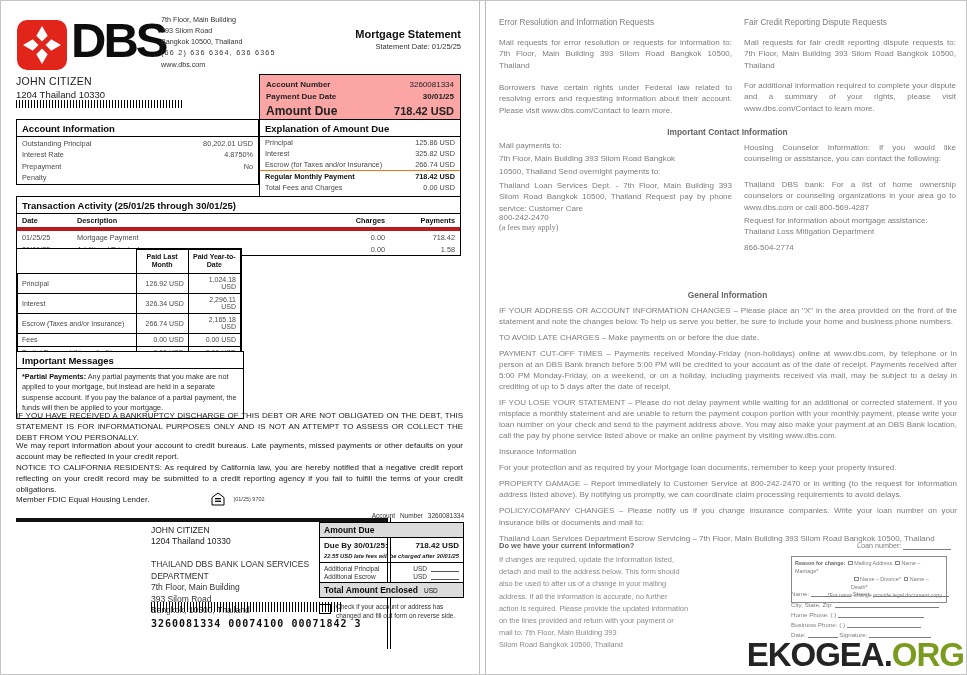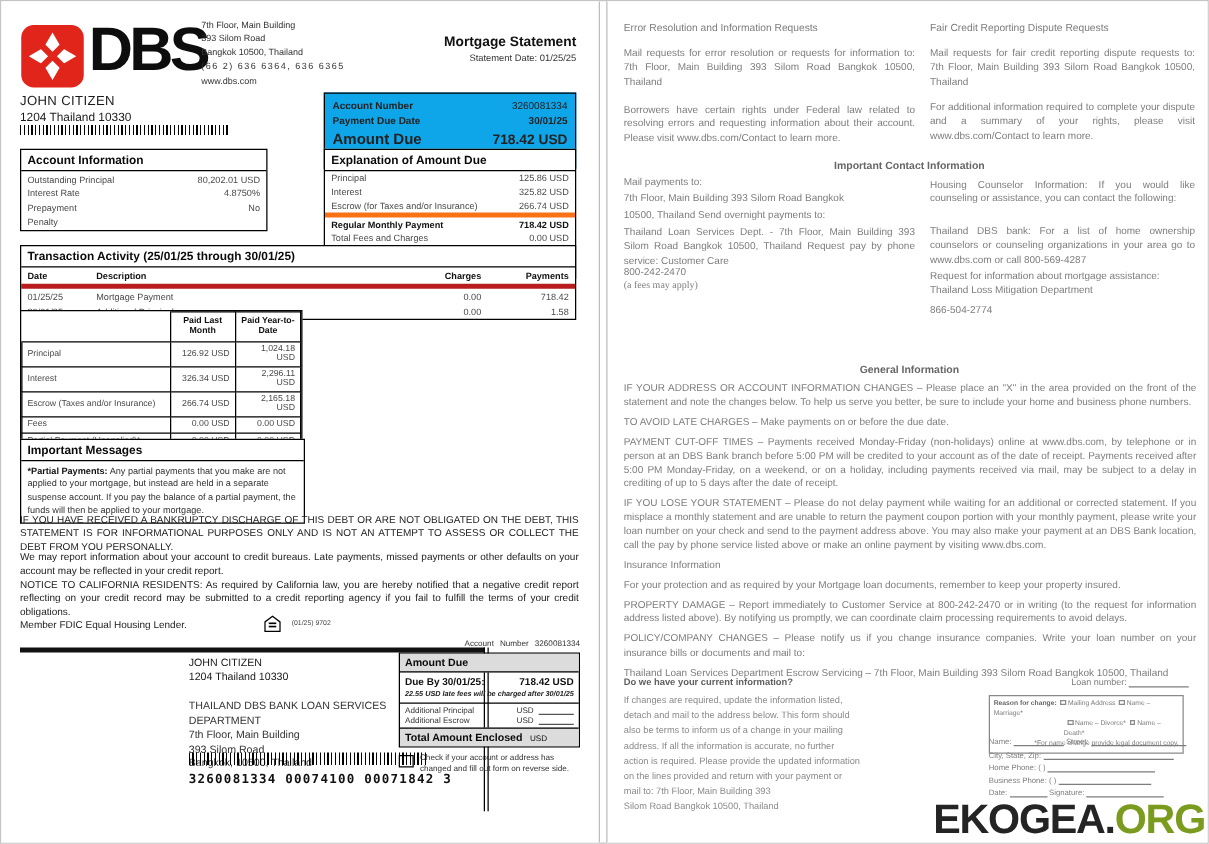--- a/index.html
+++ b/index.html
@@ -25,38 +25,38 @@
   .stmt-head { left: 300px; top: 27px; width: 160px; text-align: right; }
   .stmt-title { font-size: 11px; font-weight: bold; color: #111; }
   .stmt-date { font-size: 7.5px; color: #333; margin-top: 2px; }
 
   .recipient { left: 15px; top: 74px; }
   .recipient .r-name { font-size: 10.5px; color: #1a1a1a; letter-spacing: .3px; }
   .recipient .r-addr { font-size: 9.5px; color: #1a1a1a; margin-top: 2px; }
   .barcode { background: repeating-linear-gradient(90deg,#000 0 1px,transparent 1px 3px); }
   .addr-barcode { left: 15px; top: 99px; width: 168px; height: 8px; }
 
-  .summary-box { left: 258px; top: 73px; width: 202px; border: 1px solid #000; padding: 4px 6px 3px; background:#0ea5e9; }
+  .summary-box { left: 258px; top: 73px; width: 202px; border: 1px solid #000; padding: 4px 6px 3px; background:#fca5a5; }
   .summary-row { display: flex; justify-content: space-between; font-size: 8px; line-height: 12px; }
   .summary-row .lab { font-weight: bold; }
   .summary-amt { display: flex; justify-content: space-between; align-items: baseline; margin-top: 1px; }
   .summary-amt .lab { font-weight: bold; font-size: 12px; }
   .summary-amt .val { font-weight: bold; font-size: 11px; }
   .summary-fine { font-size: 5.6px; font-style: italic; font-weight: bold; color: #222; margin-top: 1px; }
 
   .box { border: 1.5px solid #000; background: #fff; position: absolute; }
   .box-title { font-weight: bold; font-size: 9.5px; color: #0a0a0a; padding: 3px 5px 2px; border-bottom: 1.5px solid #000; }
 
-  .account-box { left: 15px; top: 118px; width: 198px; height: 66px; }
+  .account-box { left: 15px; top: 118px; width: 243px; height: 66px; }
   .kv-row { display: flex; justify-content: space-between; padding: 1.5px 5px 0; font-size: 7.3px; color: #4a4a4a; line-height: 10px; }
 
   .expl-box { left: 258px; top: 118px; width: 202px; }
   .expl-row { display: flex; justify-content: space-between; padding: 1.5px 5px; font-size: 7.3px; color: #4a4a4a; line-height: 8px; }
   .expl-row.bold { font-weight: bold; color: #111; }
-  .expl-row.topline { border-top: 4px solid #f97316; gap: 37px; }
+  .expl-row.topline { border-top: 1px solid #f97316; gap: 37px; }
 
   .tx-box { left: 15px; top: 195px; width: 445px; }
   .tx-head { display: flex; font-size: 7.3px; font-weight: bold; color: #111; padding: 2px 5px; border-bottom: 4px solid #b91c1c; }
   .tx-row { display: flex; font-size: 7.3px; color: #4a4a4a; padding: 1.5px 5px; }
   .tc-date { width: 55px; }
   .tc-desc { flex: 1; }
   .tc-chg { width: 70px; text-align: right; }
   .tc-pay { width: 70px; text-align: right; }
 
   .pp-box { left: 15px; top: 247px; width: 226px; }
@@ -416,21 +416,21 @@
     <p class="plain">For your protection and as required by your Mortgage loan documents, remember to keep your property insured.</p>
     <p>PROPERTY DAMAGE – Report immediately to Customer Service at 800-242-2470 or in writing (to the request for information address listed above). By notifying us promptly, we can coordinate claim processing requirements to avoid delays.</p>
     <p>POLICY/COMPANY CHANGES – Please notify us if you change insurance companies. Write your loan number on your insurance bills or documents and mail to:</p>
     <p class="plain">Thailand Loan Services Department Escrow Servicing – 7th Floor, Main Building 393 Silom Road Bangkok 10500, Thailand</p>
   </div>
 
   <div class="abs dwh-title">Do we have your current information?</div>
   <div class="abs dwh-body">
     <div>If changes are required, update the information listed,</div>
     <div>detach and mail to the address below. This form should</div>
-    <div>also be terms to inform us of a change in your mailing</div>
+    <div>also be used to after us of a change in your mailing</div>
     <div>address. If all the information is accurate, no further</div>
     <div>action is required. Please provide the updated information</div>
     <div>on the lines provided and return with your payment or</div>
     <div>mail to: 7th Floor, Main Building 393</div>
     <div>Silom Road Bangkok 10500, Thailand</div>
   </div>
 
   <div class="abs loan-number">
     <span>Loan number:</span>
     <span class="u" style="width:48px"></span>

